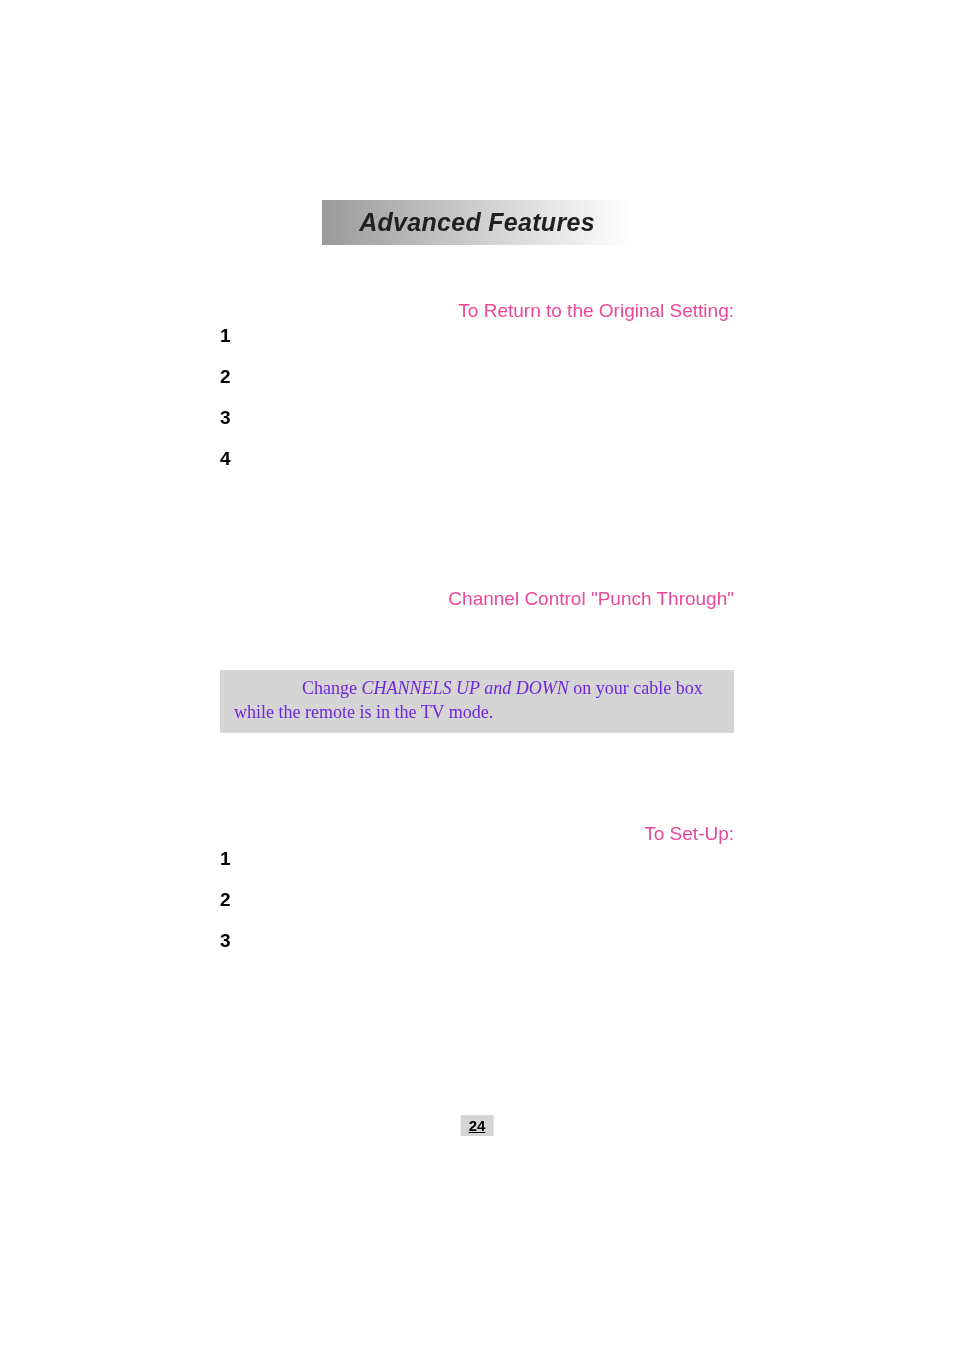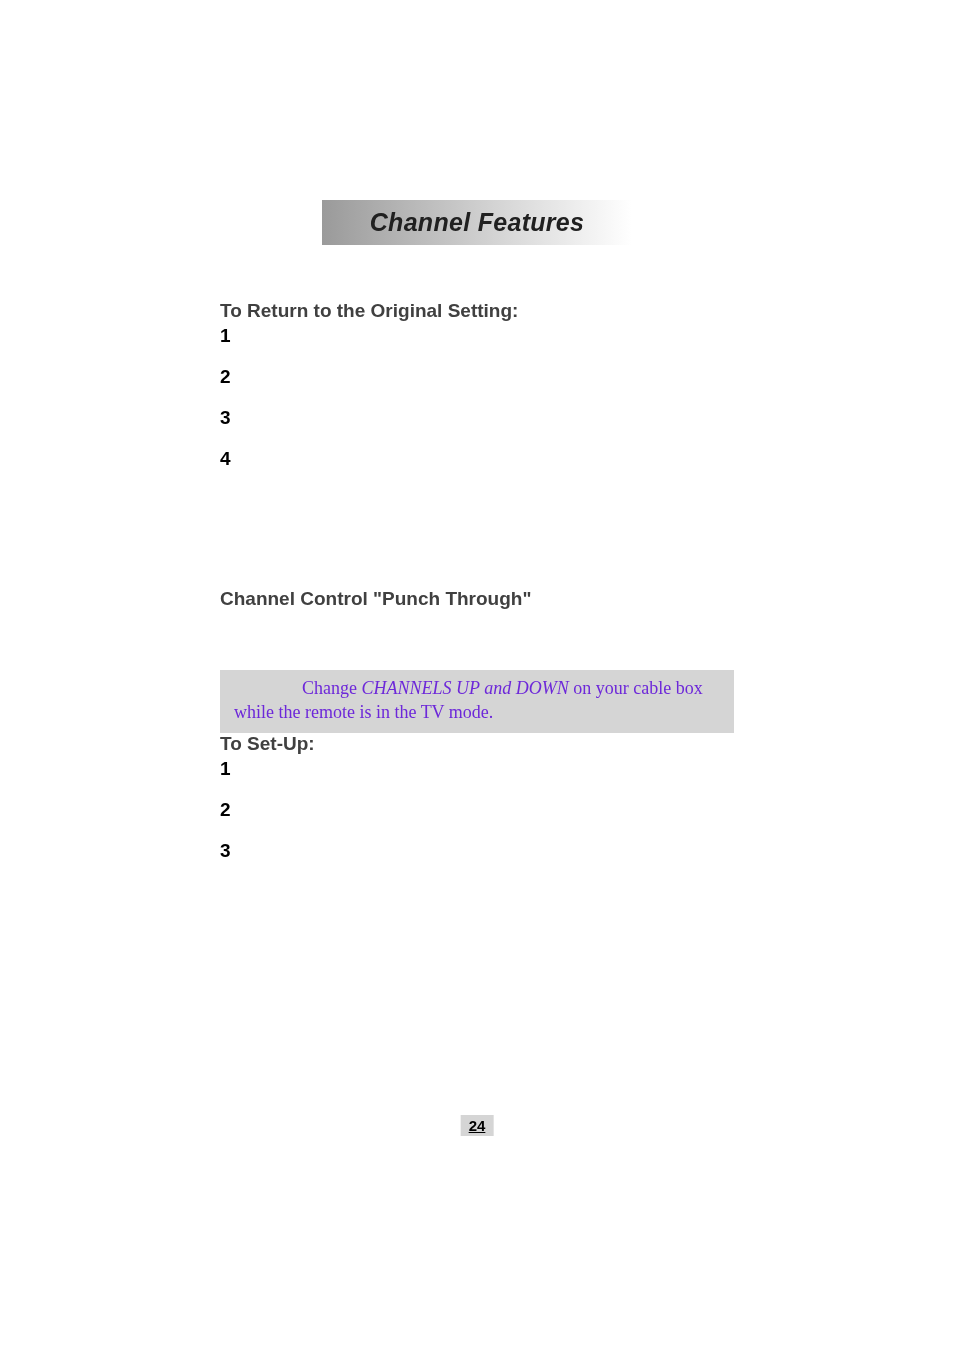--- a/index.html
+++ b/index.html
@@ -30,24 +30,25 @@
   .title-text {
     font-family: "Trebuchet MS", "Verdana", sans-serif;
     font-weight: bold;
     font-style: italic;
     font-size: 25px;
     color: #202020;
     letter-spacing: 0.3px;
   }
   .section-heading {
     font-family: "Verdana", "Trebuchet MS", sans-serif;
-    font-weight: bold;
+    font-weight: normal;
     font-size: 19px;
-    color: #404040;
+    color: #ec4899;
     margin: 0 0 4px 0;
+    text-align: right;
   }
   .step-number {
     font-family: "Verdana", "Trebuchet MS", sans-serif;
     font-weight: bold;
     font-size: 19px;
     color: #000;
     margin: 0 0 22px 0;
     line-height: 1;
   }
   .section-heading.spaced-top {
@@ -63,20 +64,21 @@
     color: #6d28d9;
   }
   .callout-box .indent {
     display: inline-block;
     width: 68px;
   }
   .callout-box .italic {
     font-style: italic;
   }
   .setup-block {
+    margin-top: 90px;
   }
   .page-number-box {
     position: absolute;
     bottom: 215px;
     left: 50%;
     transform: translateX(-50%);
     background: #d5d5d5;
     padding: 2px 8px;
     font-family: "Verdana", "Trebuchet MS", sans-serif;
     font-weight: bold;
@@ -84,21 +86,21 @@
     color: #000;
     text-decoration: underline;
   }
 </style>
 </head>
 <body>
 
 <div class="page">
 
   <div class="title-banner">
-    <span class="title-text">Channel Features</span>
+    <span class="title-text">Advanced Features</span>
   </div>
 
   <div>
     <p class="section-heading">To Return to the Original Setting:</p>
     <p class="step-number">1</p>
     <p class="step-number">2</p>
     <p class="step-number">3</p>
     <p class="step-number">4</p>
   </div>
 

